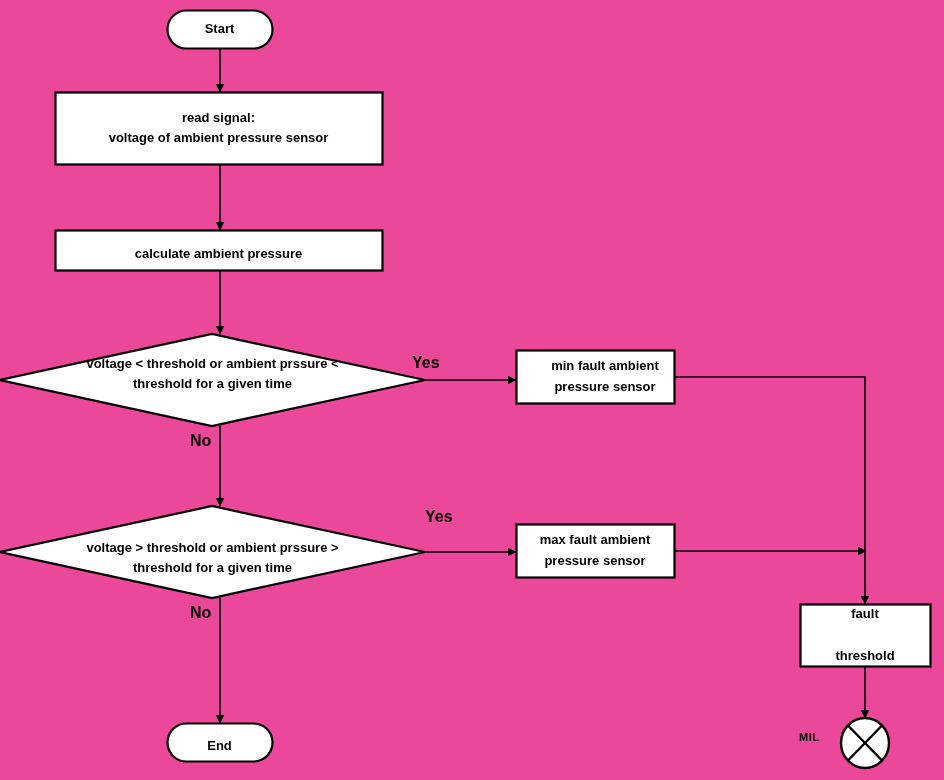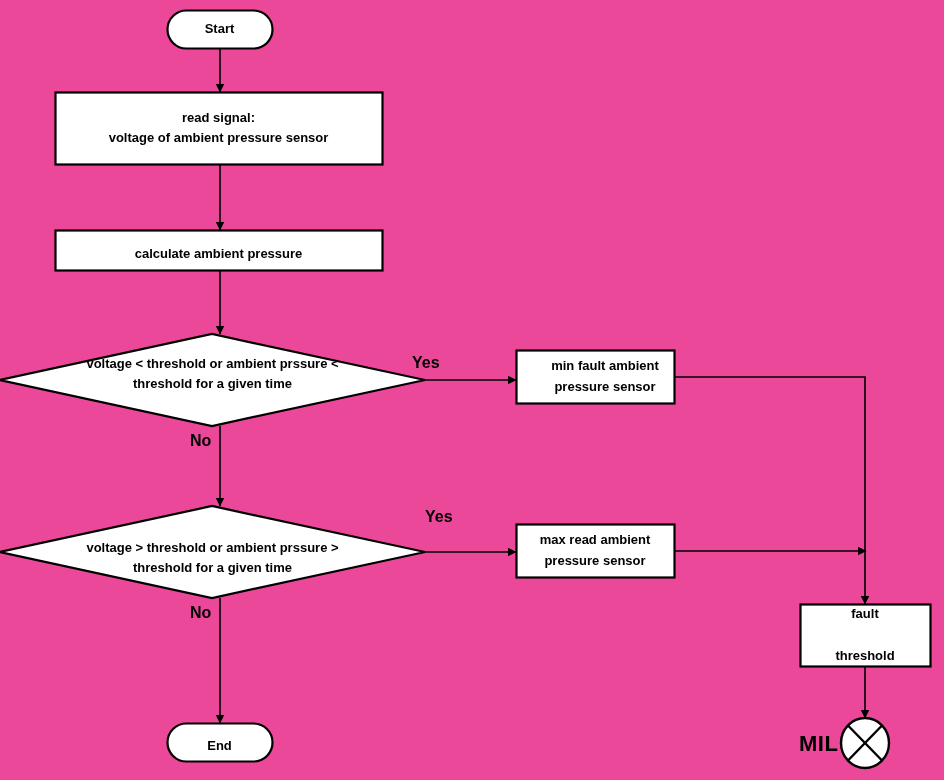--- a/index.html
+++ b/index.html
@@ -45,21 +45,21 @@
     position: absolute;
     font-family: "Liberation Sans", sans-serif;
     font-size: 16px;
     font-weight: bold;
     color: #000000;
     white-space: nowrap;
   }
   .mil-label {
     position: absolute;
     font-family: "Liberation Sans", sans-serif;
-    font-size: 22px;
+    font-size: 11px;
     font-weight: bold;
     letter-spacing: 0.5px;
     color: #000000;
     white-space: nowrap;
   }
 </style>
 </head>
 <body>
 
 <div id="flow-root">
@@ -138,21 +138,21 @@
     <span>voltage &gt; threshold or ambient prssure &gt;</span>
     <span>threshold for a given time</span>
   </div>
 
   <div class="node-label" style="left:516px; top:350px; width:158px; height:53px;margin-left:10px;">
     <span>min fault ambient</span>
     <span>pressure sensor</span>
   </div>
 
   <div class="node-label" style="left:516px; top:524px; width:158px; height:53px;">
-    <span>max read ambient</span>
+    <span>max fault ambient</span>
     <span>pressure sensor</span>
   </div>
 
   <div class="node-label" style="left:800px; top:604px; width:130px; height:62px;justify-content:space-between;">
     <span>fault</span>
     <span>threshold</span>
   </div>
 
   <div class="node-label" style="left:167px; top:723px; width:105px; height:46px;">
     <span>End</span>

